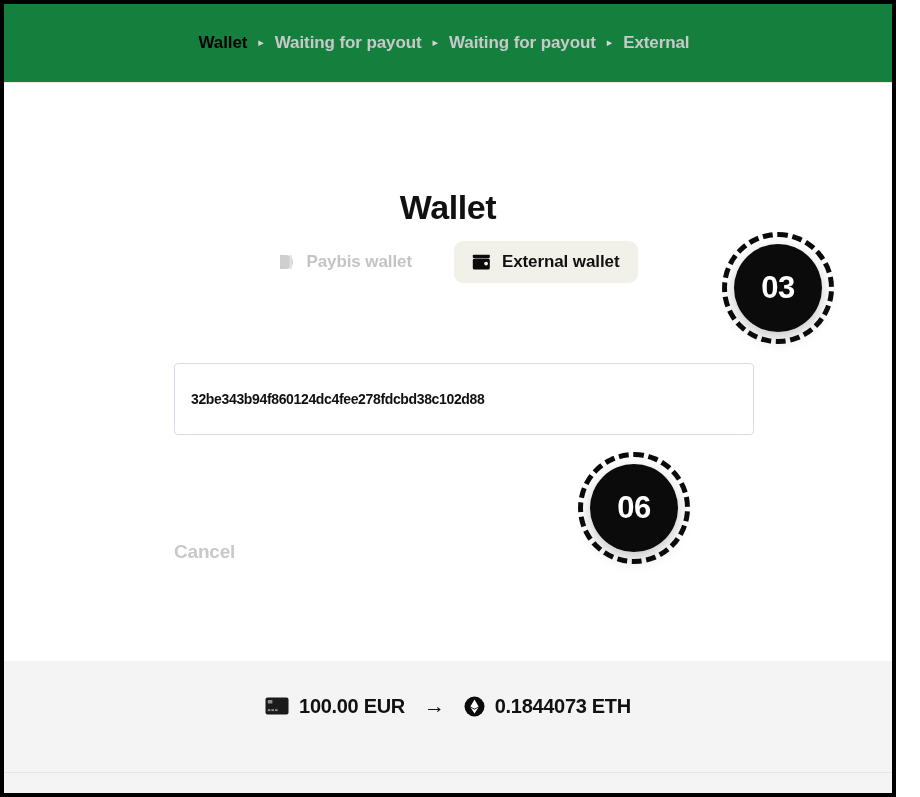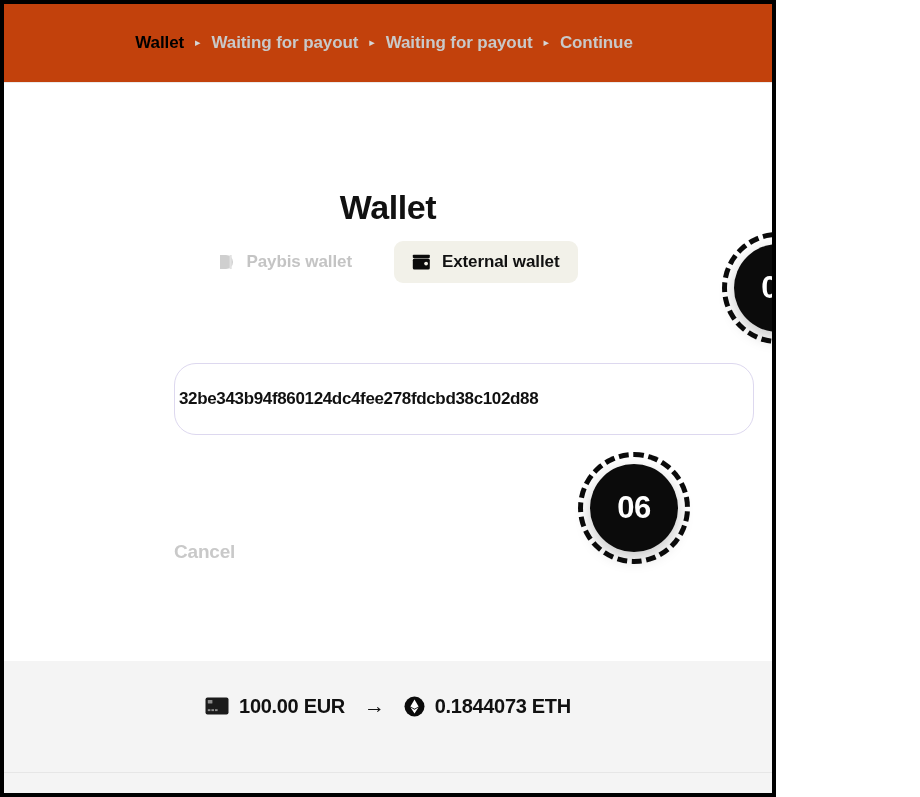--- a/index.html
+++ b/index.html
@@ -7,23 +7,23 @@
     padding: 0;
     background: #ffffff;
   }
   body {
     font-family: "Liberation Sans", sans-serif;
     -webkit-font-smoothing: antialiased;
   }
 
   #screen {
     position: relative;
-    width: 776px;
+    width: 896px;
     height: 797px;
-    background: #c2410c;
+    background: #15803d;
     border: 4px solid #000000;
     box-sizing: border-box;
     overflow: hidden;
   }
 
   
   .header {
     position: absolute;
     left: 0;
     top: 0;
@@ -129,25 +129,25 @@
     top: 280px;
     width: 580px;
     height: 72px;
     box-sizing: border-box;
   }
   .address-input {
     width: 100%;
     height: 100%;
     box-sizing: border-box;
     border: 1px solid #ddd8ef;
-    border-radius: 22px;
+    border-radius: 4px;
     background: #ffffff;
-    padding: 0 4px;
+    padding: 0 16px;
     font-family: "Liberation Sans", sans-serif;
-    font-size: 17px;
+    font-size: 14px;
     font-weight: bold;
     letter-spacing: -0.35px;
     color: #111111;
     outline: none;
   }
 
   
   .actions {
     position: absolute;
     left: 0;
@@ -273,21 +273,21 @@
 <div id="screen">
 
   <div class="header">
     <nav class="breadcrumb">
       <span class="crumb active">Wallet</span>
       <span class="crumb-sep">▸</span>
       <span class="crumb">Waiting for payout</span>
       <span class="crumb-sep">▸</span>
       <span class="crumb">Waiting for payout</span>
       <span class="crumb-sep">▸</span>
-      <span class="crumb">Continue</span>
+      <span class="crumb">External</span>
     </nav>
   </div>
 
   <div class="main">
 
     <h1 class="page-title">Wallet</h1>
 
     <div class="tabs">
 
       <button class="tab inactive">
@@ -318,21 +318,21 @@
     </div>
 
     <div class="actions">
       <button class="cancel-btn">Cancel</button>
     </div>
 
   </div>
 
   <div class="step-badge" id="badge-05">
     <div class="ring"></div>
-    <div class="disc">01</div>
+    <div class="disc">03</div>
   </div>
 
   <div class="step-badge" id="badge-06">
     <div class="ring"></div>
     <div class="disc">06</div>
   </div>
 
   <div class="footer">
     <div class="summary">
 

